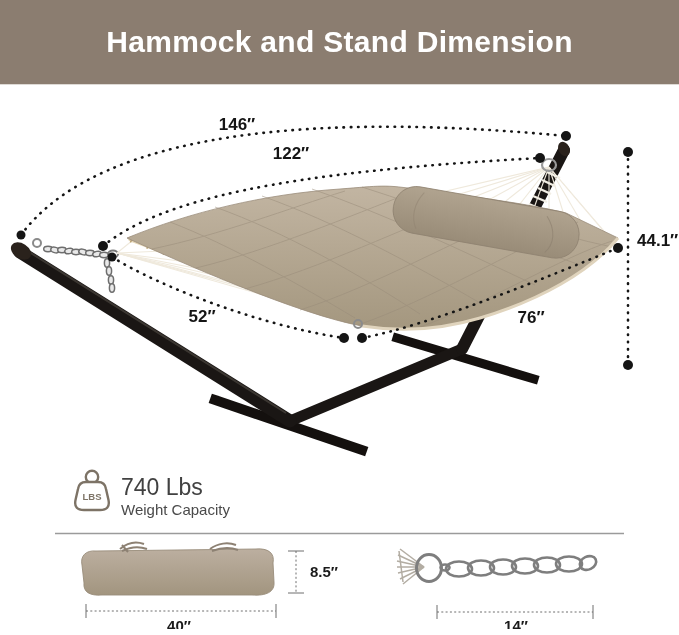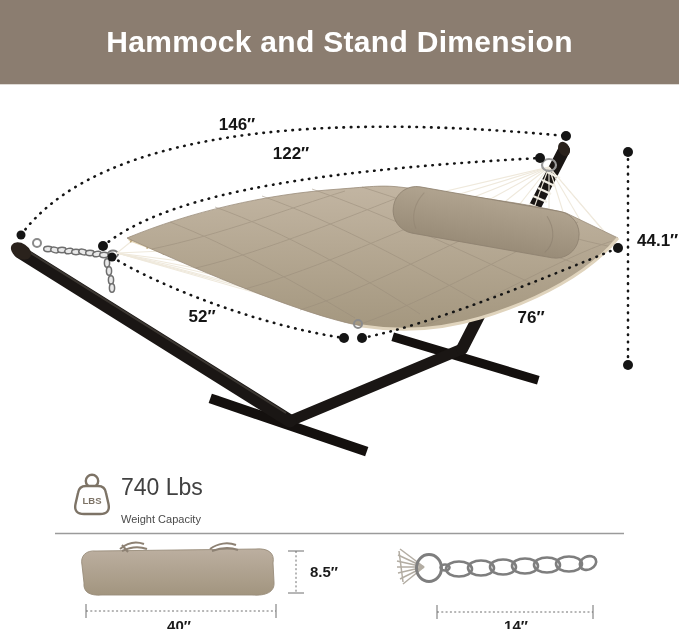--- a/index.html
+++ b/index.html
@@ -5,21 +5,21 @@
   html,body{margin:0;padding:0;background:#fff;}
   .page{position:relative;width:679px;height:629px;background:#fff;overflow:hidden;
         font-family:"Liberation Sans","DejaVu Sans",sans-serif;}
   .banner{position:absolute;left:0;top:0;width:679px;height:84px;background:#8b7d70;
           display:flex;align-items:center;justify-content:center;box-shadow:0 1px 0 #dedad5;}
   .banner h1{margin:0;color:#ffffff;font-size:30px;font-weight:bold;letter-spacing:.3px;}
   svg.diagram{position:absolute;left:0;top:0;}
   .weight-block{position:absolute;left:72px;top:464px;display:flex;align-items:center;}
   .weight-texts{margin-left:9px;}
   .weight-value{font-size:23px;color:#414141;line-height:1.0;margin-top:12px;}
-  .weight-label{font-size:11px;color:#4a4a4a;margin-top:14px;}
+  .weight-label{font-size:15px;color:#4a4a4a;margin-top:2px;}
   .note{position:absolute;left:196px;top:494px;width:470px;font-size:12.5px;color:#262626;}
   .note .marker{font-weight:bold;margin-right:7px;}
   text{font-family:"Liberation Sans","DejaVu Sans",sans-serif;}
   .dim-label{font-size:17px;font-weight:bold;fill:#151515;}
   .dim-label-sm{font-size:15px;font-weight:bold;fill:#1a1a1a;}
   .dotted{fill:none;stroke:#151515;stroke-width:2.6;stroke-linecap:round;stroke-dasharray:.5 6.8;}
   .dashed{fill:none;stroke:#6f6f6f;stroke-width:1;stroke-dasharray:2 2.3;}
   .tick{stroke:#6f6f6f;stroke-width:1;}
   .enddot{fill:#151515;}
   .string{stroke:#efe9dc;stroke-width:1.1;fill:none;}

